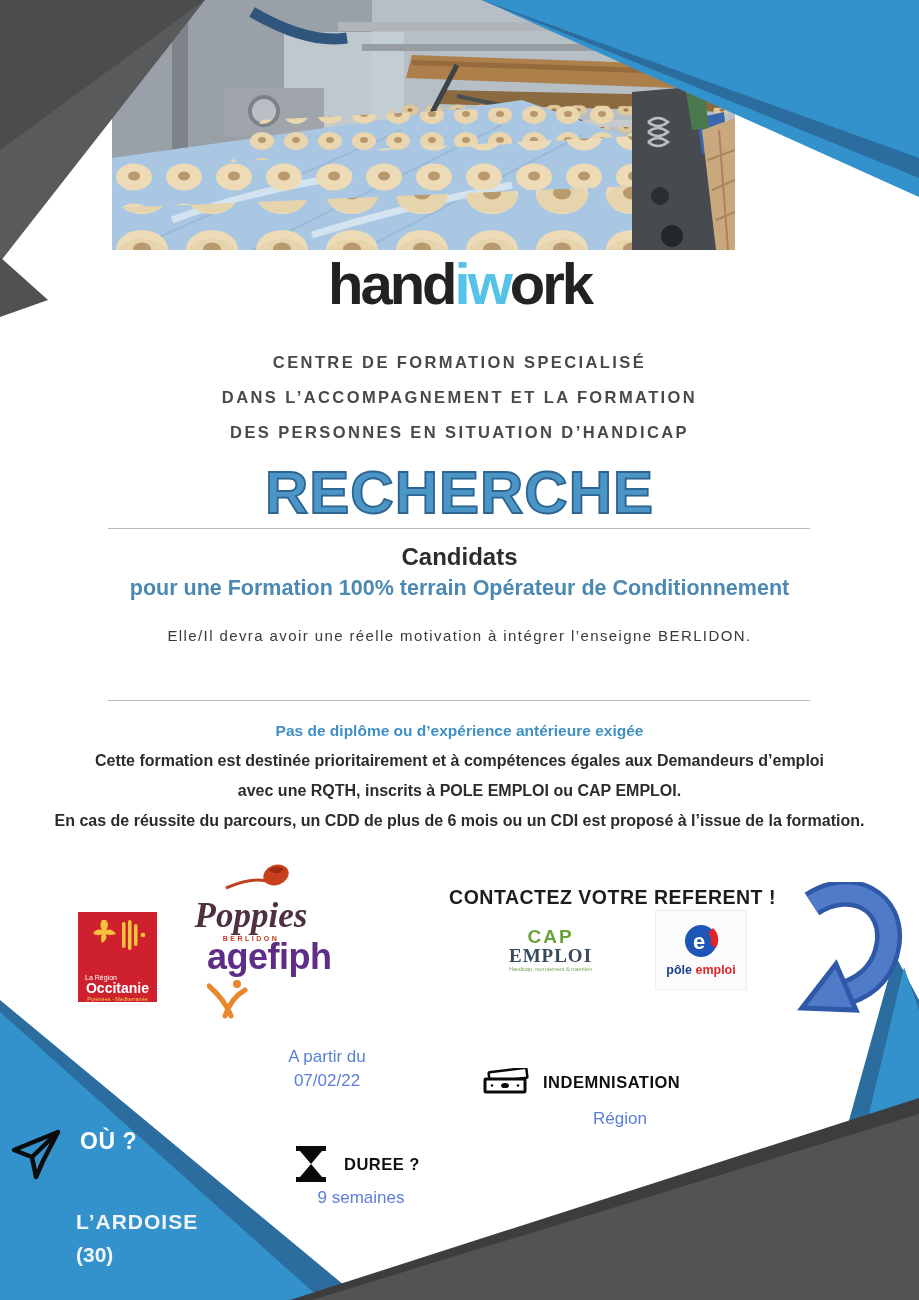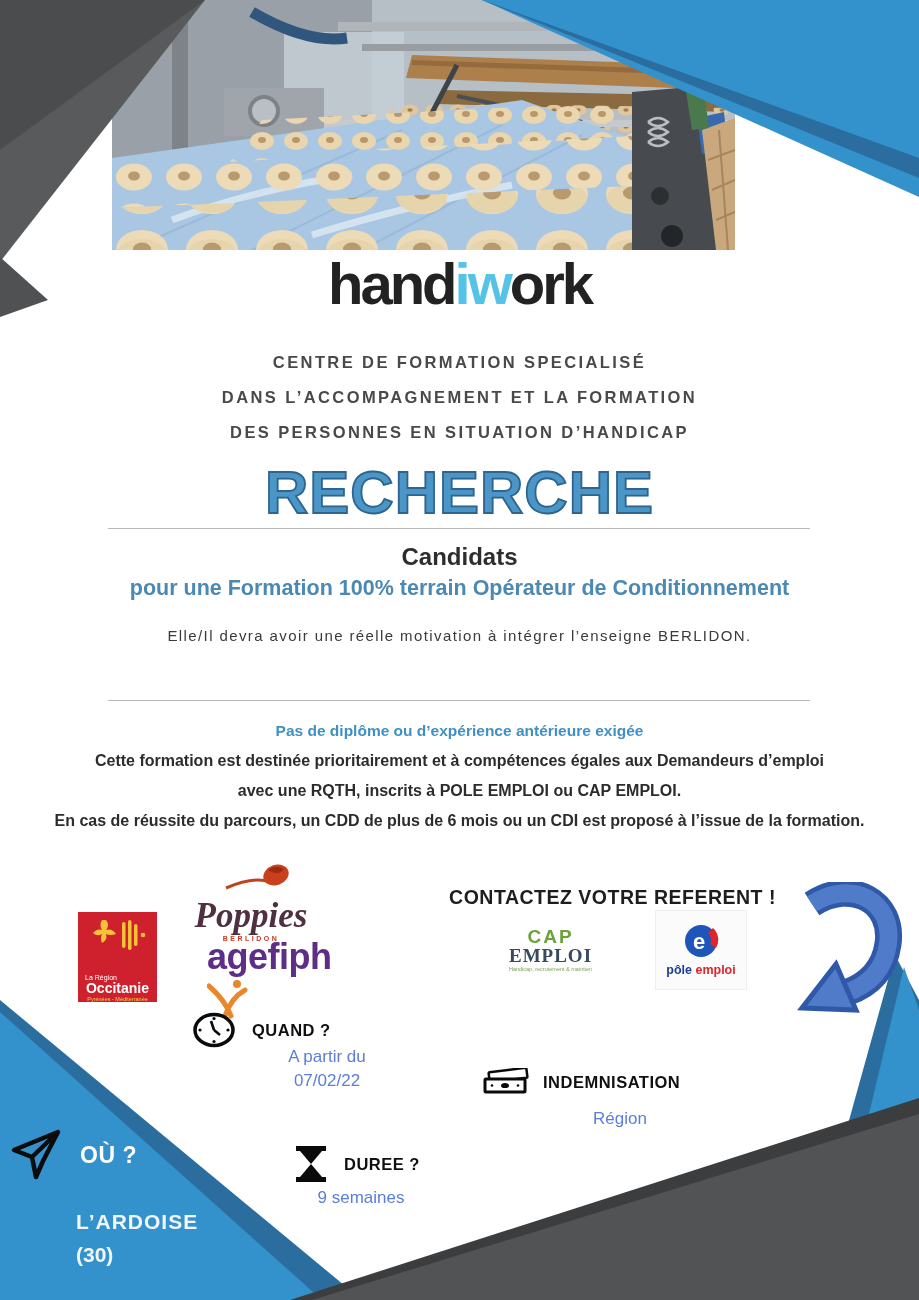--- a/index.html
+++ b/index.html
@@ -49,21 +49,21 @@
   #pole .txt{font-size:12.5px;font-weight:bold;margin-top:4px;}
   #pole .p1{color:#1d3f92;} #pole .p2{color:#e1242c;}
   
   .infolabel{font-weight:bold;color:#101010;font-size:16.5px;letter-spacing:0.5px;}
   .infoval{color:#5b7ed8;font-size:17px;font-weight:500;}
   #quand-row{left:192px;top:1012px;display:flex;align-items:center;gap:16px;}
   #quand-v1{left:252px;top:1047px;width:150px;text-align:center;}
   #quand-v2{left:252px;top:1071px;width:150px;text-align:center;}
   #indem-row{left:483px;top:1068px;display:flex;align-items:center;gap:14px;}
   #indem-v{left:555px;top:1109px;width:130px;text-align:center;}
-  #ou-row{left:10px;top:1128px;display:flex;align-items:center;gap:18px;color:#fff;}
+  #ou-row{left:10px;top:1128px;display:flex;align-items:flex-start;gap:18px;color:#fff;}
   #ou-row .infolabel{color:#fff;font-size:23px;}
   #ou-v1{left:76px;top:1210px;color:#f2f6fa;font-size:21px;font-weight:600;letter-spacing:1px;}
   #ou-v2{left:76px;top:1243px;color:#f2f6fa;font-size:21px;font-weight:600;}
   #duree-row{left:296px;top:1146px;display:flex;align-items:center;gap:18px;}
   #duree-v{left:286px;top:1188px;width:150px;text-align:center;}
   #corners{left:0;top:0;width:919px;height:1300px;pointer-events:none;}
   #arrow{left:790px;top:882px;}
 </style>
 </head>
 <body>
@@ -204,31 +204,20 @@
     </svg>
     <div class="txt"><span class="p1">pôle</span> <span class="p2">emploi</span></div>
   </div>
 
   <svg class="abs" id="arrow" width="115" height="132" viewBox="0 0 115 132">
     <path d="M22 22 C 62 -4, 104 20, 98 62 C 94 90, 76 104, 56 111" stroke="#2f59a8" stroke-width="27" fill="none"></path>
     <path d="M22 22 C 62 -4, 104 20, 98 62 C 94 90, 76 104, 56 111" stroke="#4f7bc9" stroke-width="18" fill="none"></path>
     <polygon points="12,126 66,128 46,82" fill="#4f7bc9" stroke="#2f59a8" stroke-width="5"></polygon>
   </svg>
 
-  <div class="abs" id="quand-row">
-    <svg width="44" height="36" viewBox="0 0 44 36">
-      <ellipse cx="22" cy="18" rx="19" ry="15.5" fill="none" stroke="#0a0a0a" stroke-width="3.5"></ellipse>
-      <circle cx="22" cy="6.5" r="1.6" fill="#0a0a0a"></circle>
-        <circle cx="22" cy="29.5" r="1.6" fill="#0a0a0a"></circle>
-      <circle cx="8" cy="18" r="1.6" fill="#0a0a0a"></circle>
-        <circle cx="36" cy="18" r="1.6" fill="#0a0a0a"></circle>
-      <path d="M22 18 L19 9 M22 18 L28 23" stroke="#0a0a0a" stroke-width="2.6" fill="none"></path>
-    </svg>
-    <span class="infolabel">QUAND ?</span>
-  </div>
   <div class="abs infoval" id="quand-v1">A partir du</div>
   <div class="abs infoval" id="quand-v2">07/02/22</div>
 
   <div class="abs" id="indem-row">
     <svg width="46" height="28" viewBox="0 0 46 28">
       <rect x="6" y="2" width="38" height="10" rx="1" fill="none" stroke="#0a0a0a" stroke-width="2.5" transform="rotate(-7 25 7)"></rect>
       <rect x="2" y="11" width="40" height="13" rx="1" fill="#ffffff" stroke="#0a0a0a" stroke-width="3"></rect>
       <ellipse cx="22" cy="17.5" rx="4" ry="2.6" fill="#0a0a0a"></ellipse>
       <circle cx="9" cy="17.5" r="1.3" fill="#0a0a0a"></circle>
         <circle cx="35" cy="17.5" r="1.3" fill="#0a0a0a"></circle>

